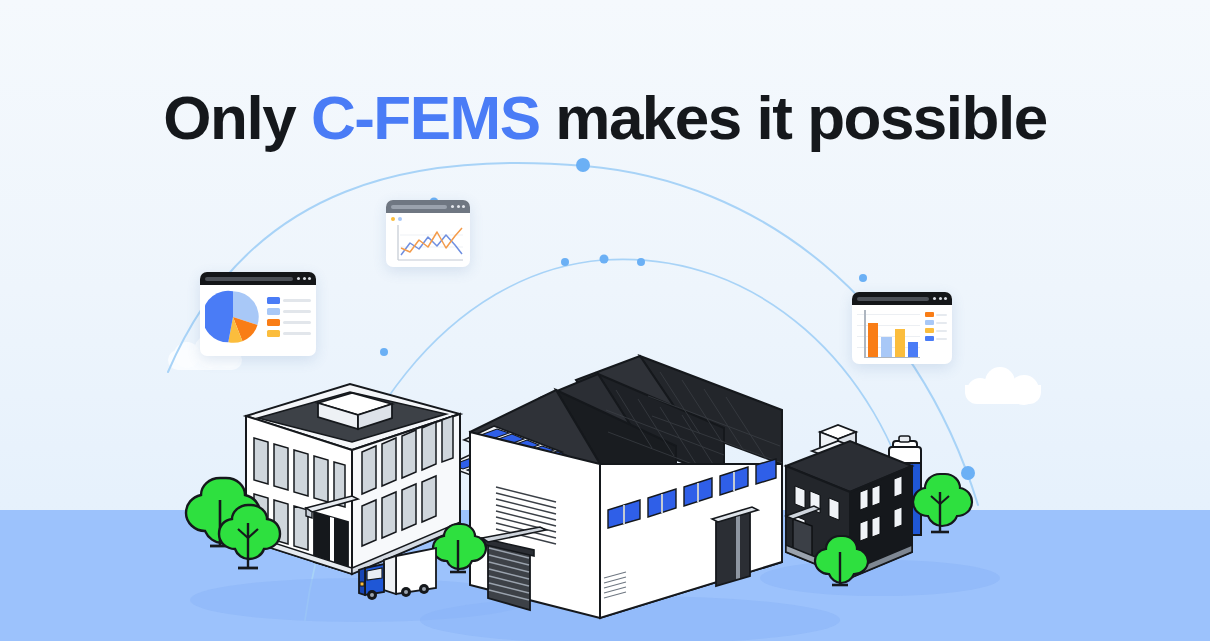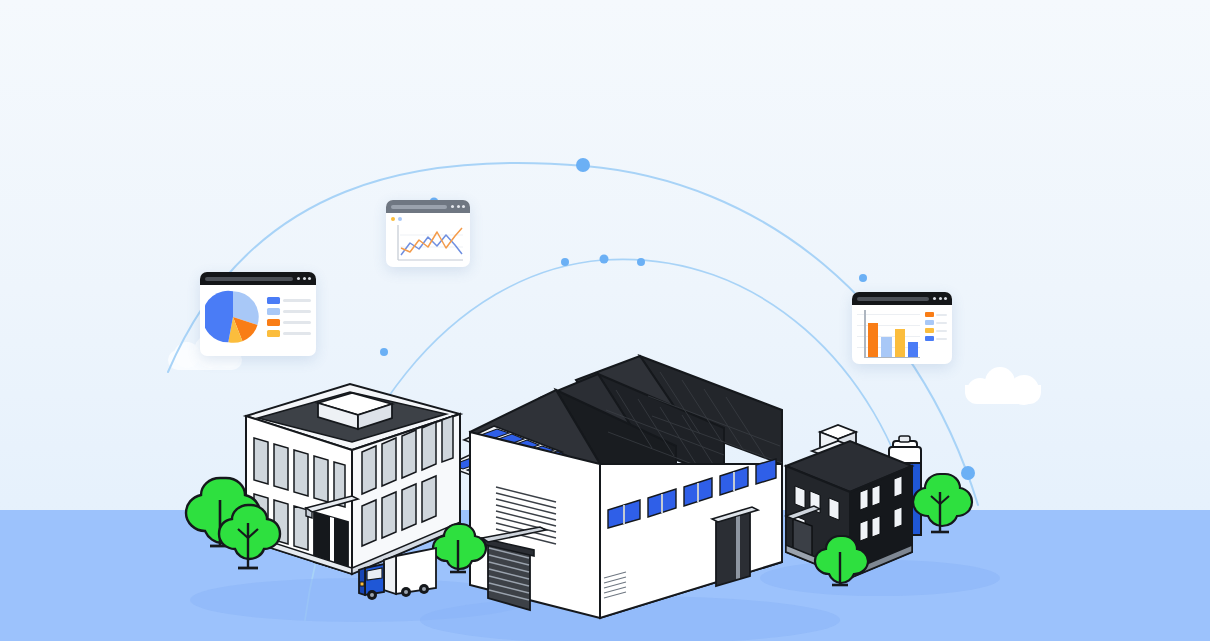--- a/index.html
+++ b/index.html
@@ -148,20 +148,23 @@
     <circle cx="434" cy="202" r="4.5" fill="#6bb0f5"></circle>
     <circle cx="863" cy="278" r="4" fill="#6bb0f5"></circle>
     <circle cx="968" cy="473" r="7" fill="#6bb0f5"></circle>
 
     <circle cx="565" cy="262" r="4" fill="#6bb0f5"></circle>
     <circle cx="604" cy="259" r="4.5" fill="#6bb0f5"></circle>
     <circle cx="641" cy="262" r="4" fill="#6bb0f5"></circle>
     <circle cx="384" cy="352" r="4" fill="#6bb0f5"></circle>
   </svg>
 
+  <h1 class="title">
+    <span>Only </span><span class="accent">C-FEMS</span><span> makes it possible</span>
+  </h1>
 
   <svg style="position:absolute; left:0; top:0; width:1210px; height:641px;" viewBox="0 0 1210 641">
 
     <ellipse cx="360" cy="600" rx="170" ry="22" fill="#8ab3f7" opacity=".5"></ellipse>
     <ellipse cx="630" cy="620" rx="210" ry="24" fill="#8ab3f7" opacity=".5"></ellipse>
     <ellipse cx="880" cy="578" rx="120" ry="18" fill="#8ab3f7" opacity=".5"></ellipse>
 
     <g>
       <rect x="893" y="441" width="24" height="9" rx="3" fill="#ffffff" stroke="#15181c" stroke-width="2"></rect>
       <rect x="889" y="447" width="32" height="18" rx="3" fill="#ffffff" stroke="#15181c" stroke-width="2"></rect>

